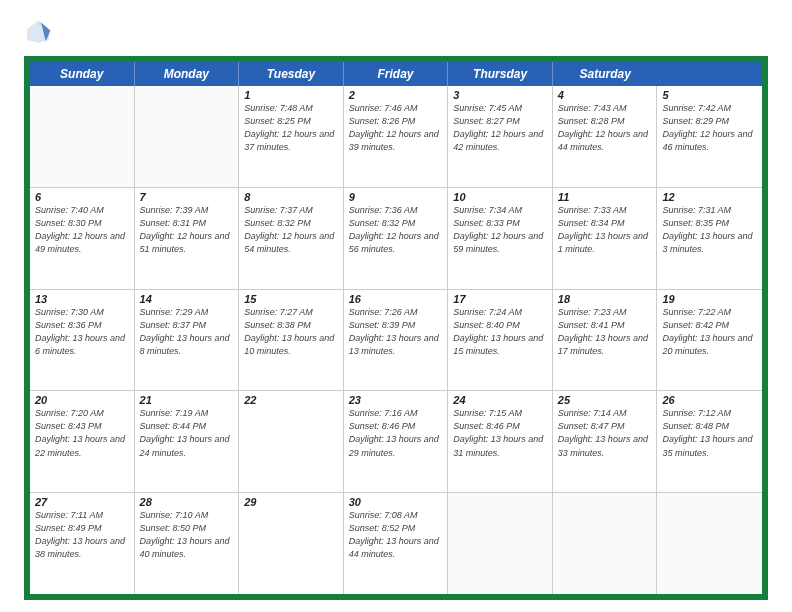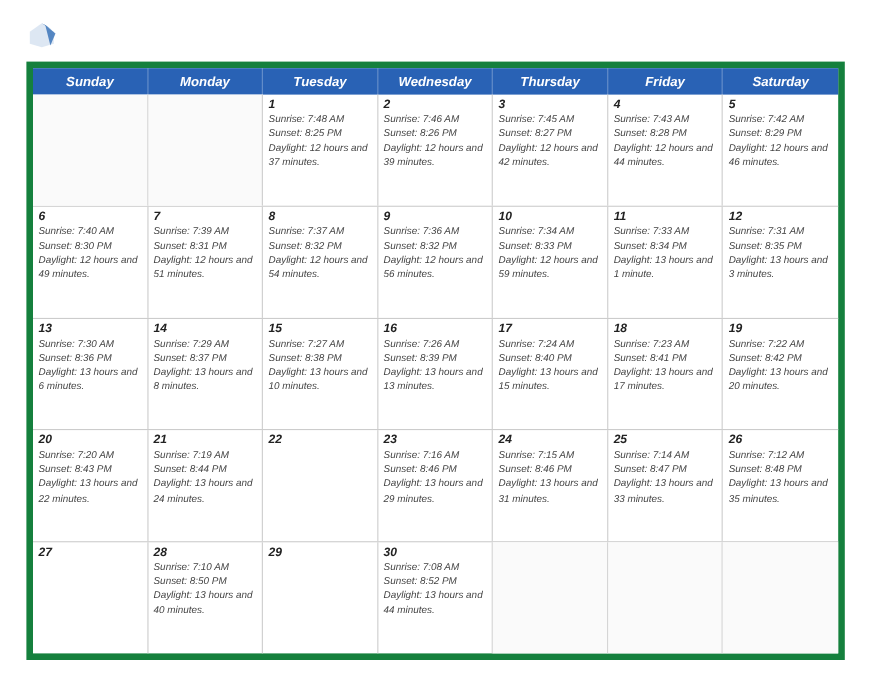--- a/index.html
+++ b/index.html
@@ -128,23 +128,22 @@
       <div class="calendar-title"></div>
       <div class="calendar-subtitle"></div>
     </div>
   </div>
 
   <div class="calendar">
     <div class="cal-header" id="cal-header">
         <div class="cal-header-cell">Sunday</div>
         <div class="cal-header-cell">Monday</div>
         <div class="cal-header-cell">Tuesday</div>
-        <div class="cal-header-cell">Wednesday</div>
+        <div class="cal-header-cell">Friday</div>
         <div class="cal-header-cell">Thursday</div>
-        <div class="cal-header-cell">Friday</div>
         <div class="cal-header-cell">Saturday</div>
       </div>
     <div class="cal-body" id="cal-body">
         <div class="cal-row">
           <div class="cal-cell empty"></div>
           <div class="cal-cell empty"></div>
           <div class="cal-cell">
             <div class="day-number">1</div>
             <div class="sun-info">Sunrise: 7:48 AM<br>Sunset: 8:25 PM<br>Daylight: 12 hours and 37 minutes.</div>
           </div>
@@ -250,20 +249,21 @@
             <div class="sun-info">Sunrise: 7:14 AM<br>Sunset: 8:47 PM<br>Daylight: 13 hours and 33 minutes.</div>
           </div>
           <div class="cal-cell">
             <div class="day-number">26</div>
             <div class="sun-info">Sunrise: 7:12 AM<br>Sunset: 8:48 PM<br>Daylight: 13 hours and 35 minutes.</div>
           </div>
         </div>
         <div class="cal-row">
           <div class="cal-cell">
             <div class="day-number">27</div>
+            <div class="sun-info">Sunrise: 7:11 AM<br>Sunset: 8:49 PM<br>Daylight: 13 hours and 38 minutes.</div>
           </div>
           <div class="cal-cell">
             <div class="day-number">28</div>
             <div class="sun-info">Sunrise: 7:10 AM<br>Sunset: 8:50 PM<br>Daylight: 13 hours and 40 minutes.</div>
           </div>
           <div class="cal-cell">
             <div class="day-number">29</div>
           </div>
           <div class="cal-cell">
             <div class="day-number">30</div>

